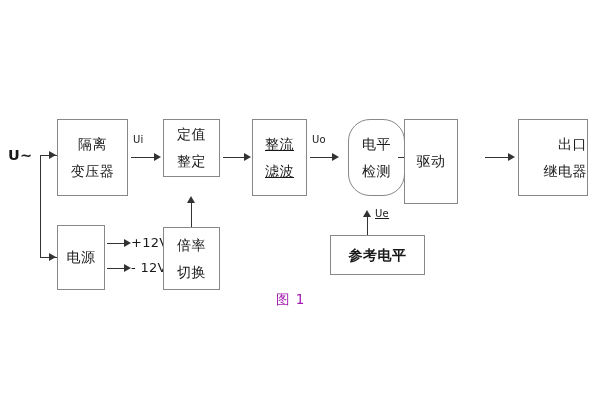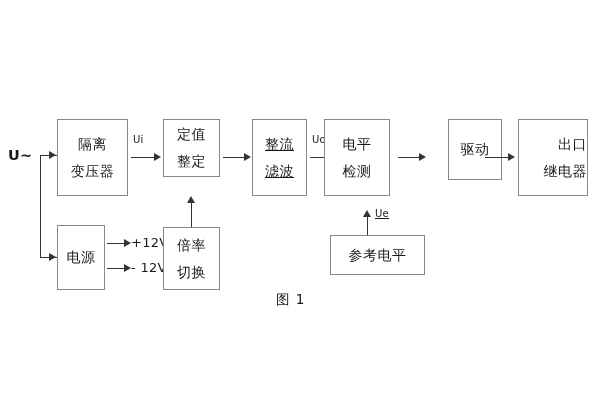--- a/index.html
+++ b/index.html
@@ -35,21 +35,21 @@
   }
   .sig-label {
     position: absolute;
     color: #1a1a1a;
     font-size: 10px;
     white-space: nowrap;
     letter-spacing: 0.3px;
   }
   .caption {
     position: absolute;
-    color: #0f172a;
+    color: #a21caf;
     font-size: 13.5px;
     white-space: nowrap;
     letter-spacing: 1px;
   }
   .wire {
     position: absolute;
     background: #333333;
   }
   .wire.h { height: 1.4px; }
   .wire.v { width: 1.4px; }
@@ -101,29 +101,29 @@
 
   <div class="block" style="left:252px; top:119px; width:55px; height:77px;text-decoration:underline;">
     <span class="line">整流</span>
     <span class="line">滤波</span>
   </div>
 
   <div class="sig-label" style="left:312px; top:134px;">Uo</div>
   <div class="wire h" style="left:310px; top:157px; width:23px;"></div>
   <div class="head right" style="left:332px; top:153px;"></div>
 
-  <div class="block" style="left:324px; top:119px; width:66px; height:77px;">
+  <div class="block" style="left:348px; top:119px; width:57px; height:77px;border-radius:22px;">
     <span class="line">电平</span>
     <span class="line">检测</span>
   </div>
 
   <div class="wire h" style="left:398px; top:157px; width:22px;"></div>
   <div class="head right" style="left:419px; top:153px;"></div>
 
-  <div class="block" style="left:448px; top:119px; width:54px; height:61px;">
+  <div class="block" style="left:404px; top:119px; width:54px; height:85px;">
     <span class="line">驱动</span>
   </div>
 
   <div class="wire h" style="left:485px; top:157px; width:24px;"></div>
   <div class="head right" style="left:508px; top:153px;"></div>
 
   <div class="block" style="left:518px; top:119px; width:70px; height:77px;align-items:flex-end;">
     <span class="line">出口</span>
     <span class="line">继电器</span>
   </div>
@@ -141,21 +141,21 @@
   <div class="sig-label" style="left:131px; top:260px; font-size:13px;">- 12V</div>
 
   <div class="block" style="left:163px; top:227px; width:57px; height:63px;">
     <span class="line">倍率</span>
     <span class="line">切换</span>
   </div>
 
   <div class="wire v" style="left:191px; top:201px; height:26px;"></div>
   <div class="head up" style="left:187px; top:196px;"></div>
 
-  <div class="block" style="left:330px; top:235px; width:95px; height:40px;">
+  <div class="block" style="left:330px; top:235px; width:95px; height:40px;font-weight:bold;">
     <span class="line">参考电平</span>
   </div>
 
   <div class="wire v" style="left:367px; top:216px; height:19px;"></div>
   <div class="head up" style="left:363px; top:210px;"></div>
   <div class="sig-label" style="left:375px; top:208px;text-decoration:underline;">Ue</div>
 
   <div class="caption" style="left:276px; top:291px;">图 1</div>
 
 </div>

